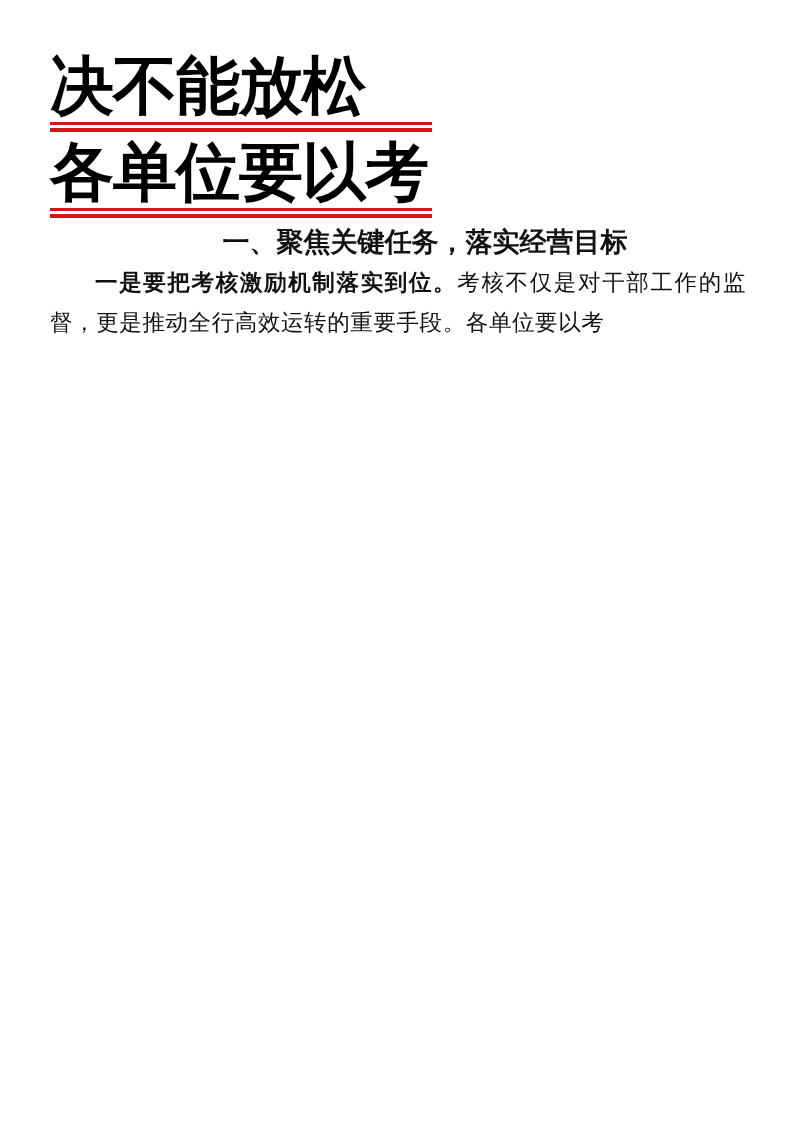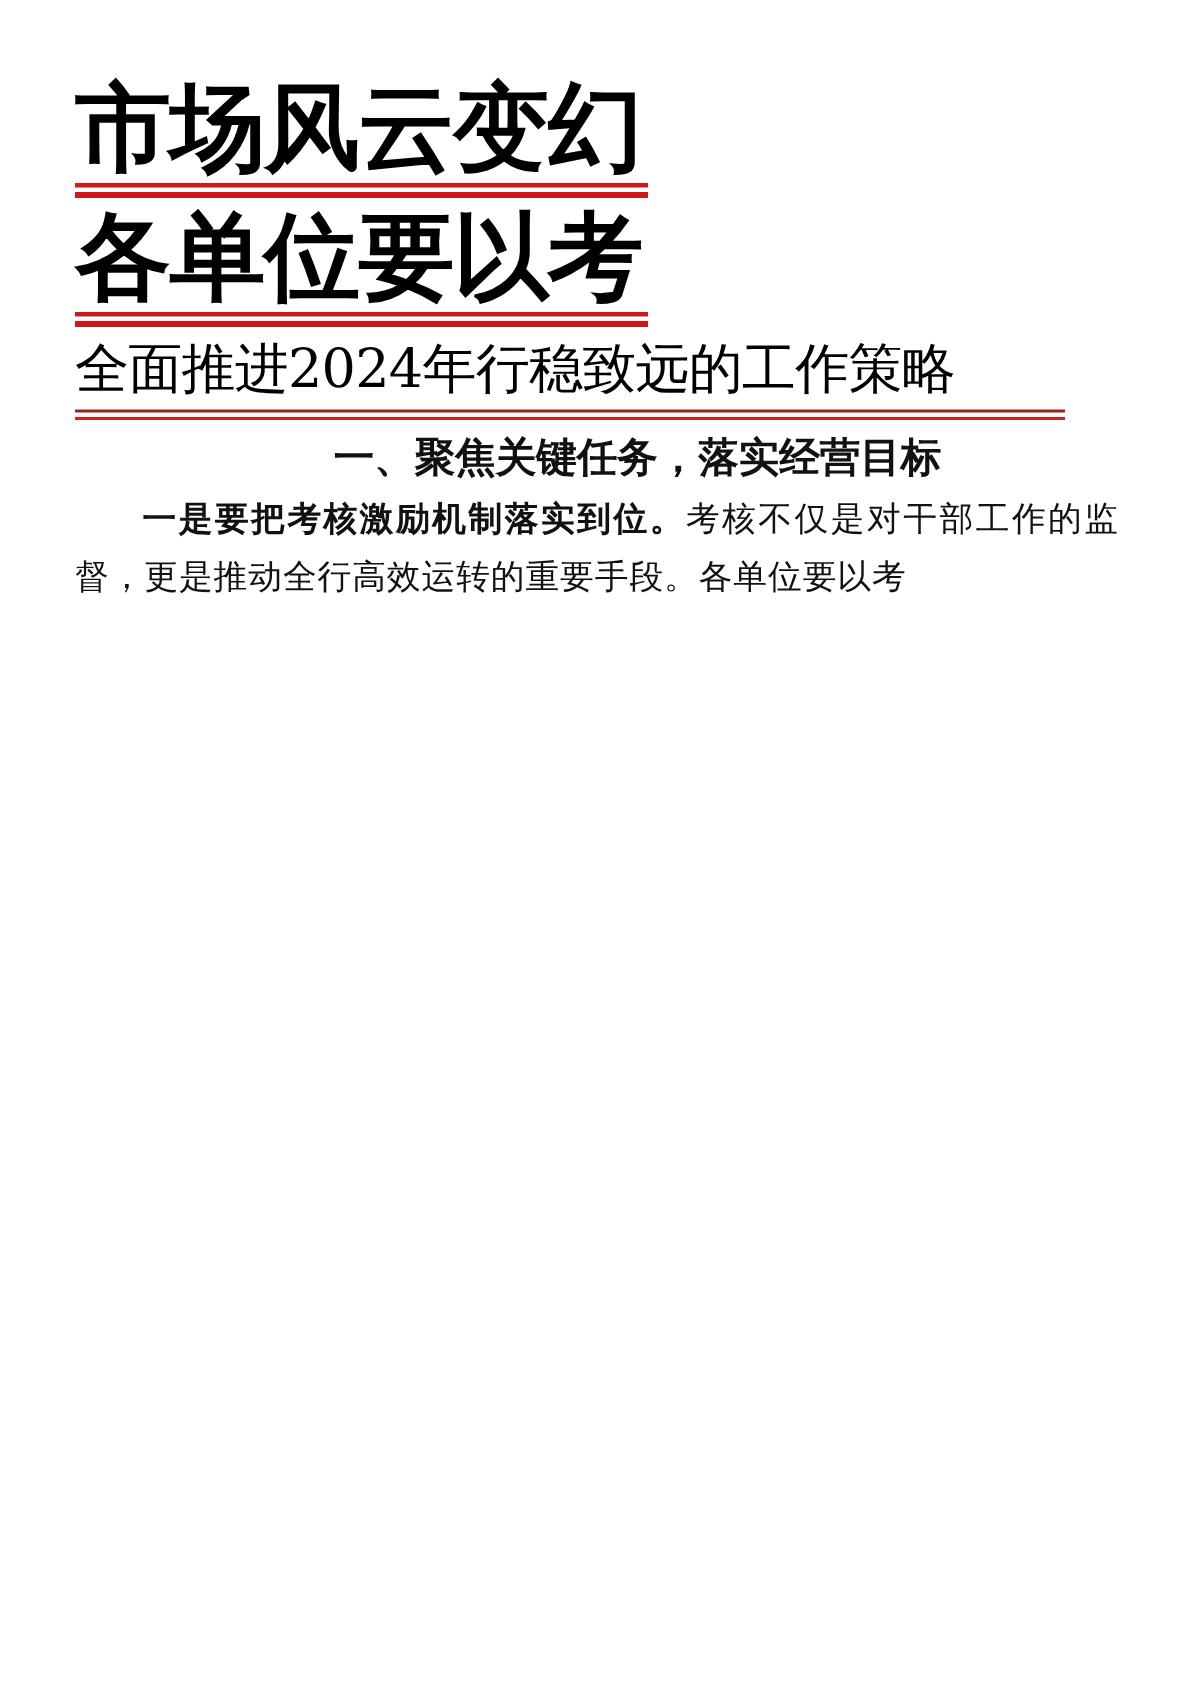--- a/index.html
+++ b/index.html
@@ -20,33 +20,28 @@
     .para { font-size: 22.5px; line-height: 37.6px; text-align: justify; text-indent: 2em; margin: 0; letter-spacing: 0.6px; }
     .heading { font-family: "DejaVu Sans", "Liberation Sans", sans-serif; font-weight: bold; font-size: 27px;
                line-height: 40px; text-indent: 2em; margin: 2px 0 2px 0; text-align: center; }
     .lead { font-family: Liberation Mono, monospace; font-weight: bold; }
   </style>
 </head>
 <body>
 
 <div class="page">
   <div class="title-wrap">
-    <span class="title-line">市场风云变幻</span>
+    <span class="title-line">决不能放松</span>
     <div class="rule r1"></div>
     <div class="rule r2"></div>
   </div>
   <div class="title-wrap">
     <span class="title-line">各单位要以考</span>
     <div class="rule r1"></div>
     <div class="rule r2"></div>
-  </div>
-  <div class="sub-wrap">
-    <div class="subtitle">全面推进2024年行稳致远的工作策略</div>
-    <div class="rule s1"></div>
-    <div class="rule s2"></div>
   </div>
 
 
   <div class="heading">一、聚焦关键任务，落实经营目标</div>
 
 
   <p class="para"><span class="lead">一是要把考核激励机制落实到位。</span><span>考核不仅是对干部工作的监督，更是推动全行高效运转的重要手段。各单位要以考</span></p>
 </div>
 
 </body></html>

